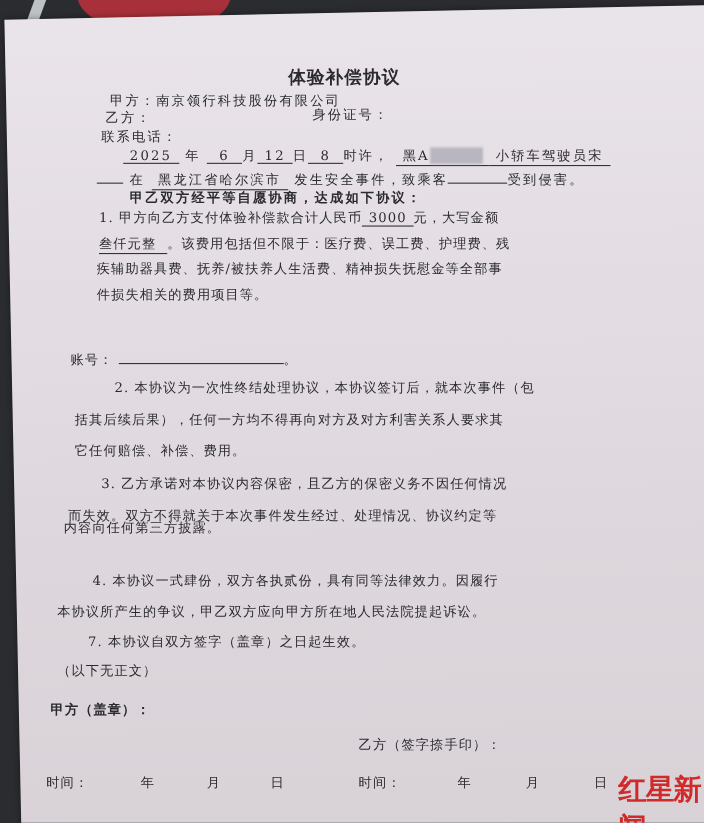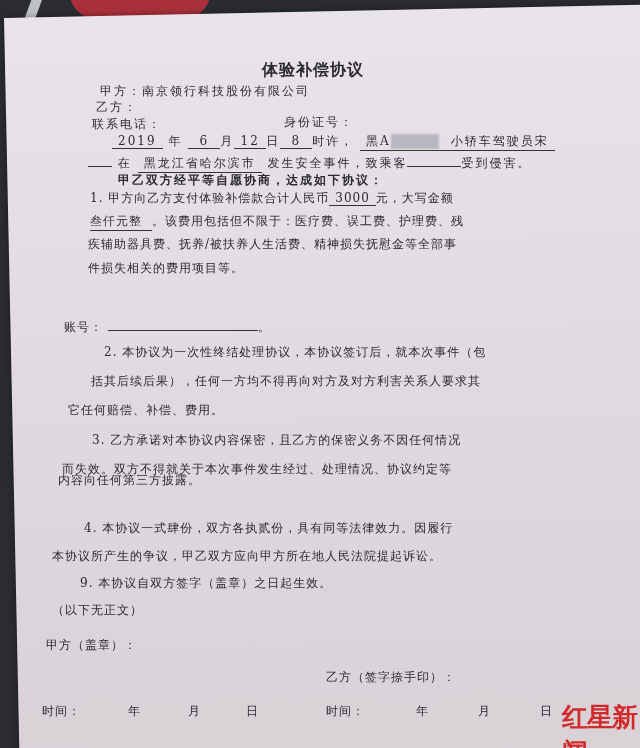--- a/index.html
+++ b/index.html
@@ -40,25 +40,25 @@
 <div class="bg-red-disc"></div>
 <div class="paper"></div>
 
 <div class="doc">
   <div class="line title" style="left:262px; top:60px;">体验补偿协议</div>
 
   <div class="line small" style="left:100px; top:83px;">
     <span>甲方：</span><span>南京领行科技股份有限公司</span>
   </div>
   <div class="line small" style="left:96px; top:99px;">乙方：</div>
-  <div class="line small" style="left:284px; top:96px;margin-top:18px;">身份证号：</div>
+  <div class="line small" style="left:284px; top:96px;">身份证号：</div>
   <div class="line small" style="left:92px; top:116px;">联系电话：</div>
 
   <div class="line small" style="left:112px; top:133px;">
-    <span class="u">2019</span>
+    <span class="u">2025</span>
     <span>年</span>
     <span class="u">6</span><span>月</span><span class="u">12</span><span>日</span><span class="u">8</span><span>时许，</span>
     <span class="u"><span>黑A</span><span class="redact"></span></span><span class="u">小轿车驾驶员宋</span>
   </div>
 
   <div class="line small" style="left:88px; top:152px;">
     <span class="blank" style="width:24px;"></span>
     <span>在</span>
     <span class="u">黑龙江省哈尔滨市</span>
     <span>发生安全事件，致乘客</span><span class="blank" style="width:54px;"></span><span>受到侵害。</span>
@@ -73,35 +73,35 @@
     <span class="u" style="padding:0 10px 0 0; text-align:right;">叁仟元整</span><span>。该费用包括但不限于：医疗费、误工费、护理费、残</span>
   </div>
   <div class="line" style="left:88px; top:236px;">疾辅助器具费、抚养/被扶养人生活费、精神损失抚慰金等全部事</div>
   <div class="line" style="left:88px; top:260px;">件损失相关的费用项目等。</div>
 
   <div class="line" style="left:64px; top:316px;">
     <span>账号：</span> <span class="blank" style="width:150px;"></span><span>。</span>
   </div>
 
   <div class="line" style="left:104px; top:344px;">2. 本协议为一次性终结处理协议，本协议签订后，就本次事件（包</div>
-  <div class="line" style="left:68px; top:373px;margin-left:23px;">括其后续后果），任何一方均不得再向对方及对方利害关系人要求其</div>
+  <div class="line" style="left:68px; top:373px;">括其后续后果），任何一方均不得再向对方及对方利害关系人要求其</div>
   <div class="line" style="left:68px; top:402px;">它任何赔偿、补偿、费用。</div>
 
   <div class="line" style="left:92px; top:432px;text-align:center;">3. 乙方承诺对本协议内容保密，且乙方的保密义务不因任何情况</div>
   <div class="line" style="left:62px; top:461px;">而失效。双方不得就关于本次事件发生经过、处理情况、协议约定等</div>
   <div class="line" style="left:58px; top:472px;">内容向任何第三方披露。</div>
 
   <div class="line" style="left:84px; top:520px;">4. 本协议一式肆份，双方各执贰份，具有同等法律效力。因履行</div>
   <div class="line" style="left:52px; top:548px;">本协议所产生的争议，甲乙双方应向甲方所在地人民法院提起诉讼。</div>
 
-  <div class="line" style="left:80px; top:575px;">9. 本协议自双方签字（盖章）之日起生效。</div>
+  <div class="line" style="left:80px; top:575px;">7. 本协议自双方签字（盖章）之日起生效。</div>
 
   <div class="line" style="left:52px; top:602px;">（以下无正文）</div>
 
-  <div class="line" style="left:46px; top:637px;">甲方（盖章）：</div>
+  <div class="line" style="left:46px; top:637px;font-weight:bold;">甲方（盖章）：</div>
   <div class="line" style="left:326px; top:669px;">乙方（签字捺手印）：</div>
 
   <div class="line" style="left:42px; top:703px; width:240px;">
     <span>时间：</span>
     <span style="position:absolute; left:86px;">年</span>
     <span style="position:absolute; left:146px;">月</span>
     <span style="position:absolute; left:204px;">日</span>
   </div>
   <div class="line" style="left:326px; top:703px; width:240px;">
     <span>时间：</span>

